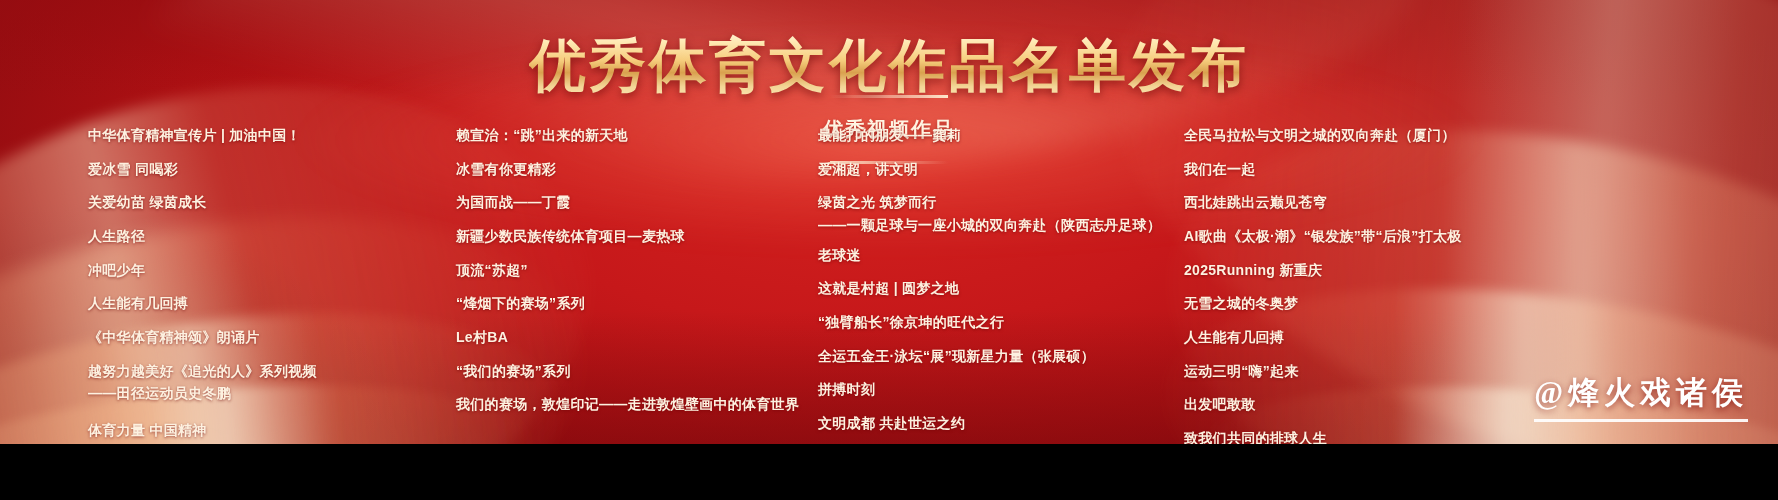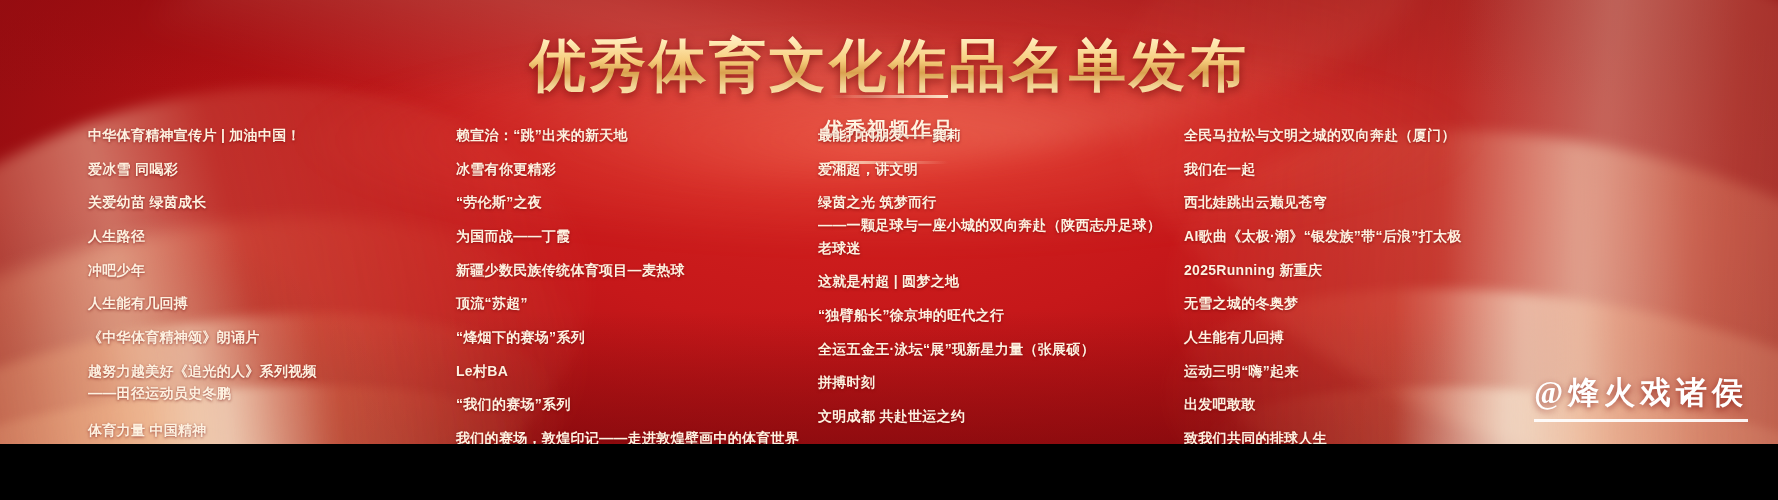--- a/index.html
+++ b/index.html
@@ -157,33 +157,32 @@
         <div class="entry"><span>人生路径</span></div>
         <div class="entry"><span>冲吧少年</span></div>
         <div class="entry"><span>人生能有几回搏</span></div>
         <div class="entry"><span>《中华体育精神颂》朗诵片</span></div>
         <div class="entry" style="margin-bottom: 14px;"><span>越努力越美好《追光的人》系列视频</span><span class="sub">——田径运动员史冬鹏</span></div>
         <div class="entry"><span>体育力量 中国精神</span></div>
       </div>
     <div class="col c2">
         <div class="entry"><span>赖宣治：“跳”出来的新天地</span></div>
         <div class="entry"><span>冰雪有你更精彩</span></div>
-        <div class="entry"><span>“劳伦斯”之夜</span></div>
         <div class="entry"><span>为国而战——丁霞</span></div>
         <div class="entry"><span>新疆少数民族传统体育项目—麦热球</span></div>
         <div class="entry"><span>顶流“苏超”</span></div>
         <div class="entry"><span>“烽烟下的赛场”系列</span></div>
         <div class="entry"><span>Le村BA</span></div>
         <div class="entry"><span>“我们的赛场”系列</span></div>
         <div class="entry"><span>我们的赛场，敦煌印记——走进敦煌壁画中的体育世界</span></div>
       </div>
     <div class="col c3">
         <div class="entry"><span>最能打的朋友——龚莉</span></div>
         <div class="entry"><span>爱湘超，讲文明</span></div>
-        <div class="entry" style="margin-bottom: 0;"><span>绿茵之光 筑梦而行</span><span class="sub">——一颗足球与一座小城的双向奔赴（陕西志丹足球）</span></div>
+        <div class="entry" style="margin-bottom: 7px;"><span>绿茵之光 筑梦而行</span><span class="sub">——一颗足球与一座小城的双向奔赴（陕西志丹足球）</span></div>
         <div class="entry"><span>老球迷</span></div>
         <div class="entry"><span>这就是村超 | 圆梦之地</span></div>
         <div class="entry"><span>“独臂船长”徐京坤的旺代之行</span></div>
         <div class="entry"><span>全运五金王·泳坛“展”现新星力量（张展硕）</span></div>
         <div class="entry"><span>拼搏时刻</span></div>
         <div class="entry"><span>文明成都 共赴世运之约</span></div>
       </div>
     <div class="col c4">
         <div class="entry"><span>全民马拉松与文明之城的双向奔赴（厦门）</span></div>
         <div class="entry"><span>我们在一起</span></div>

